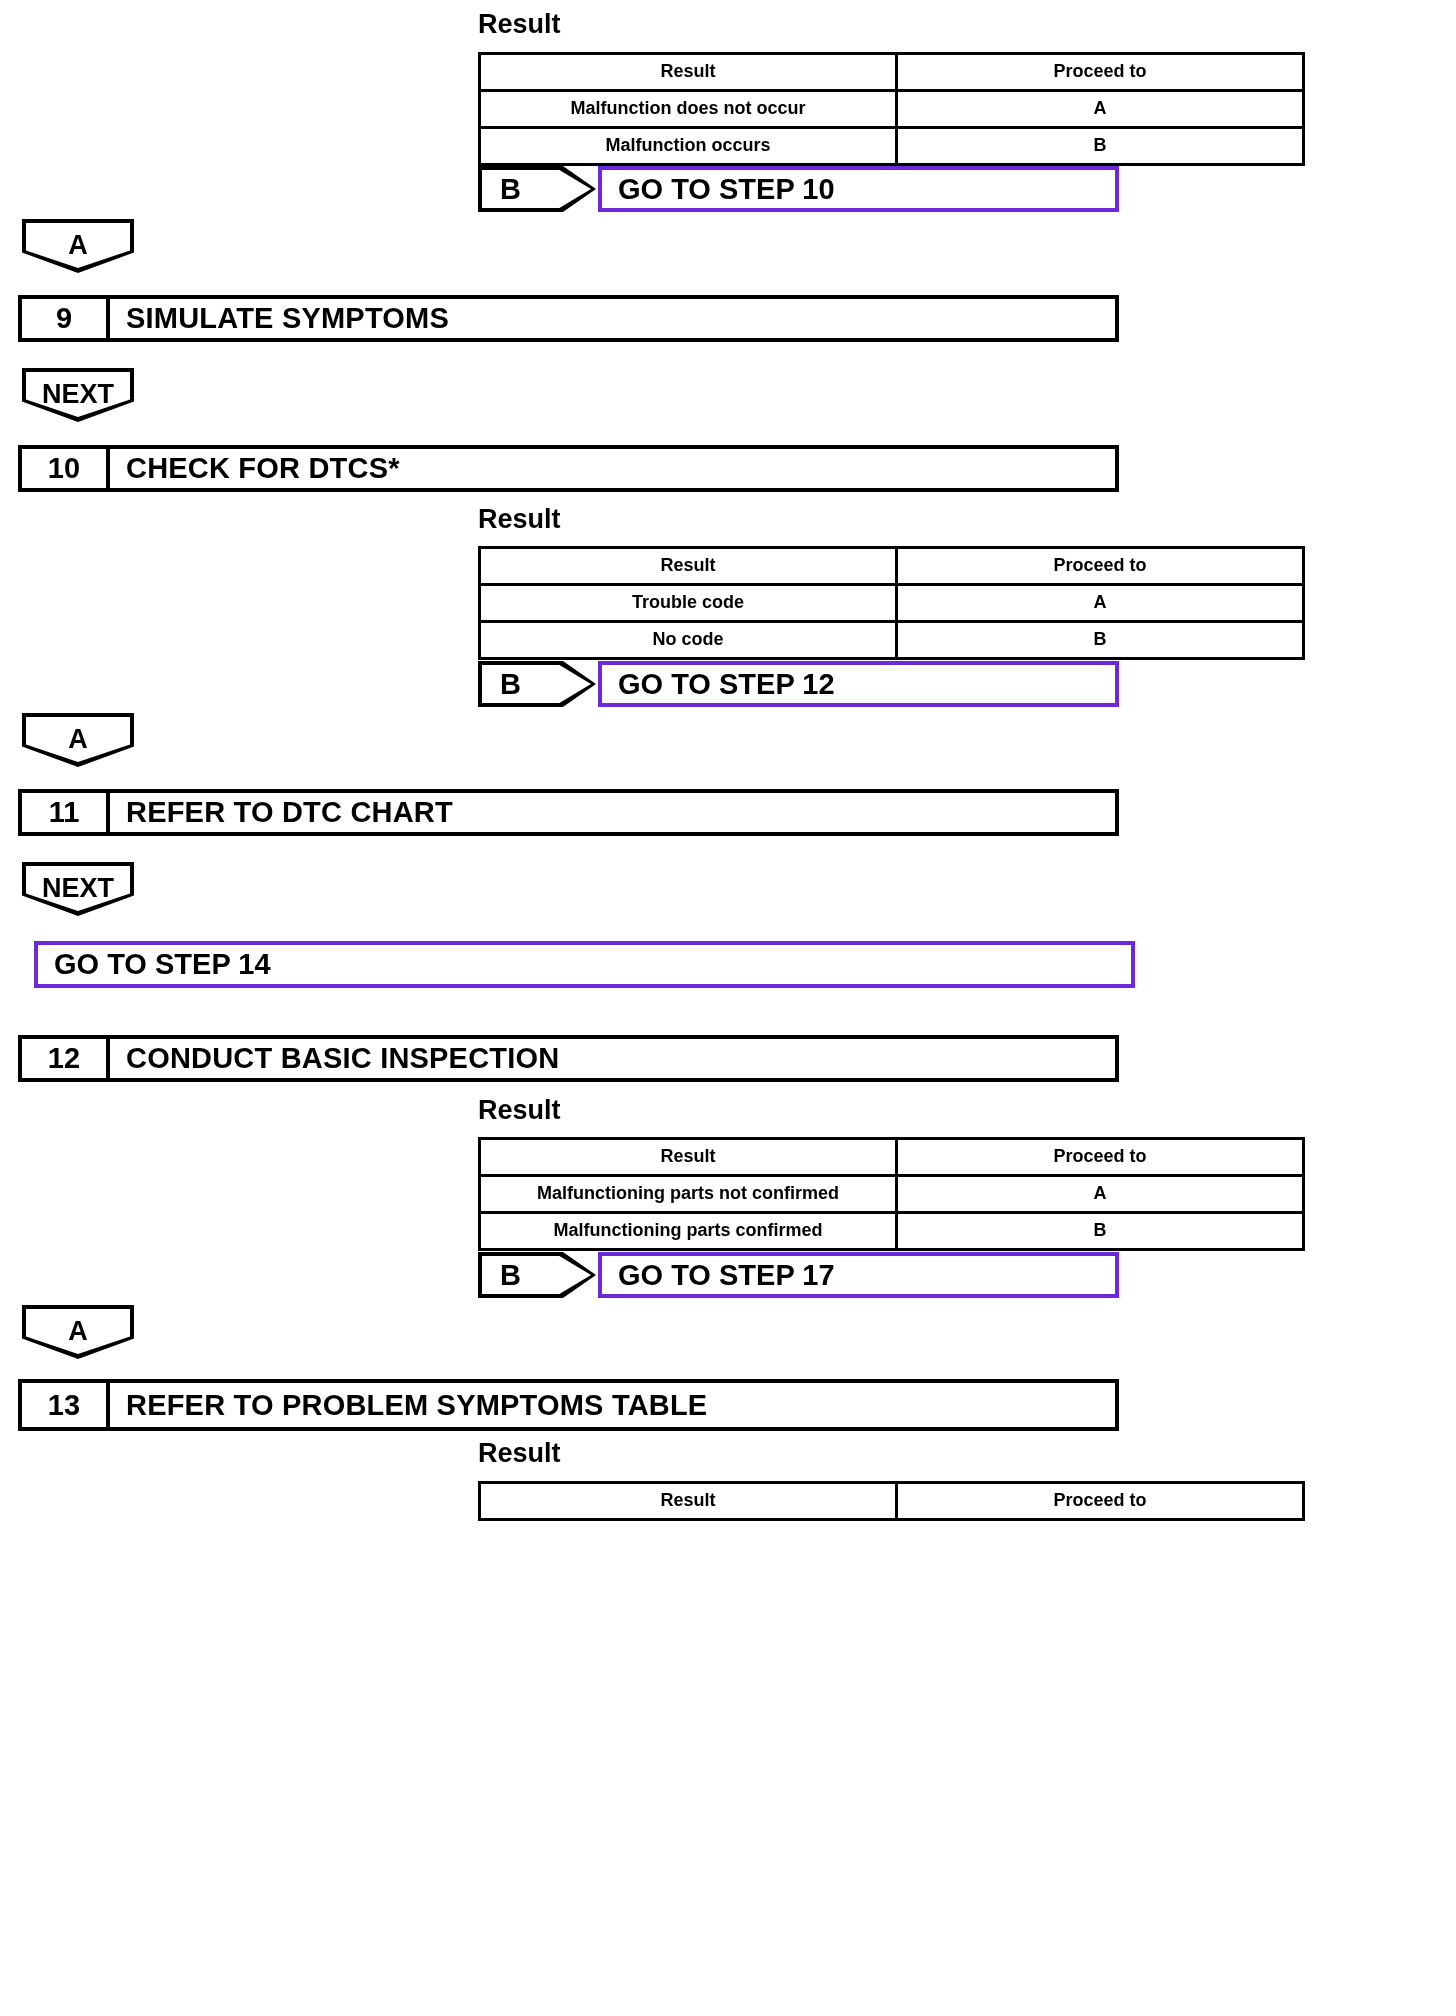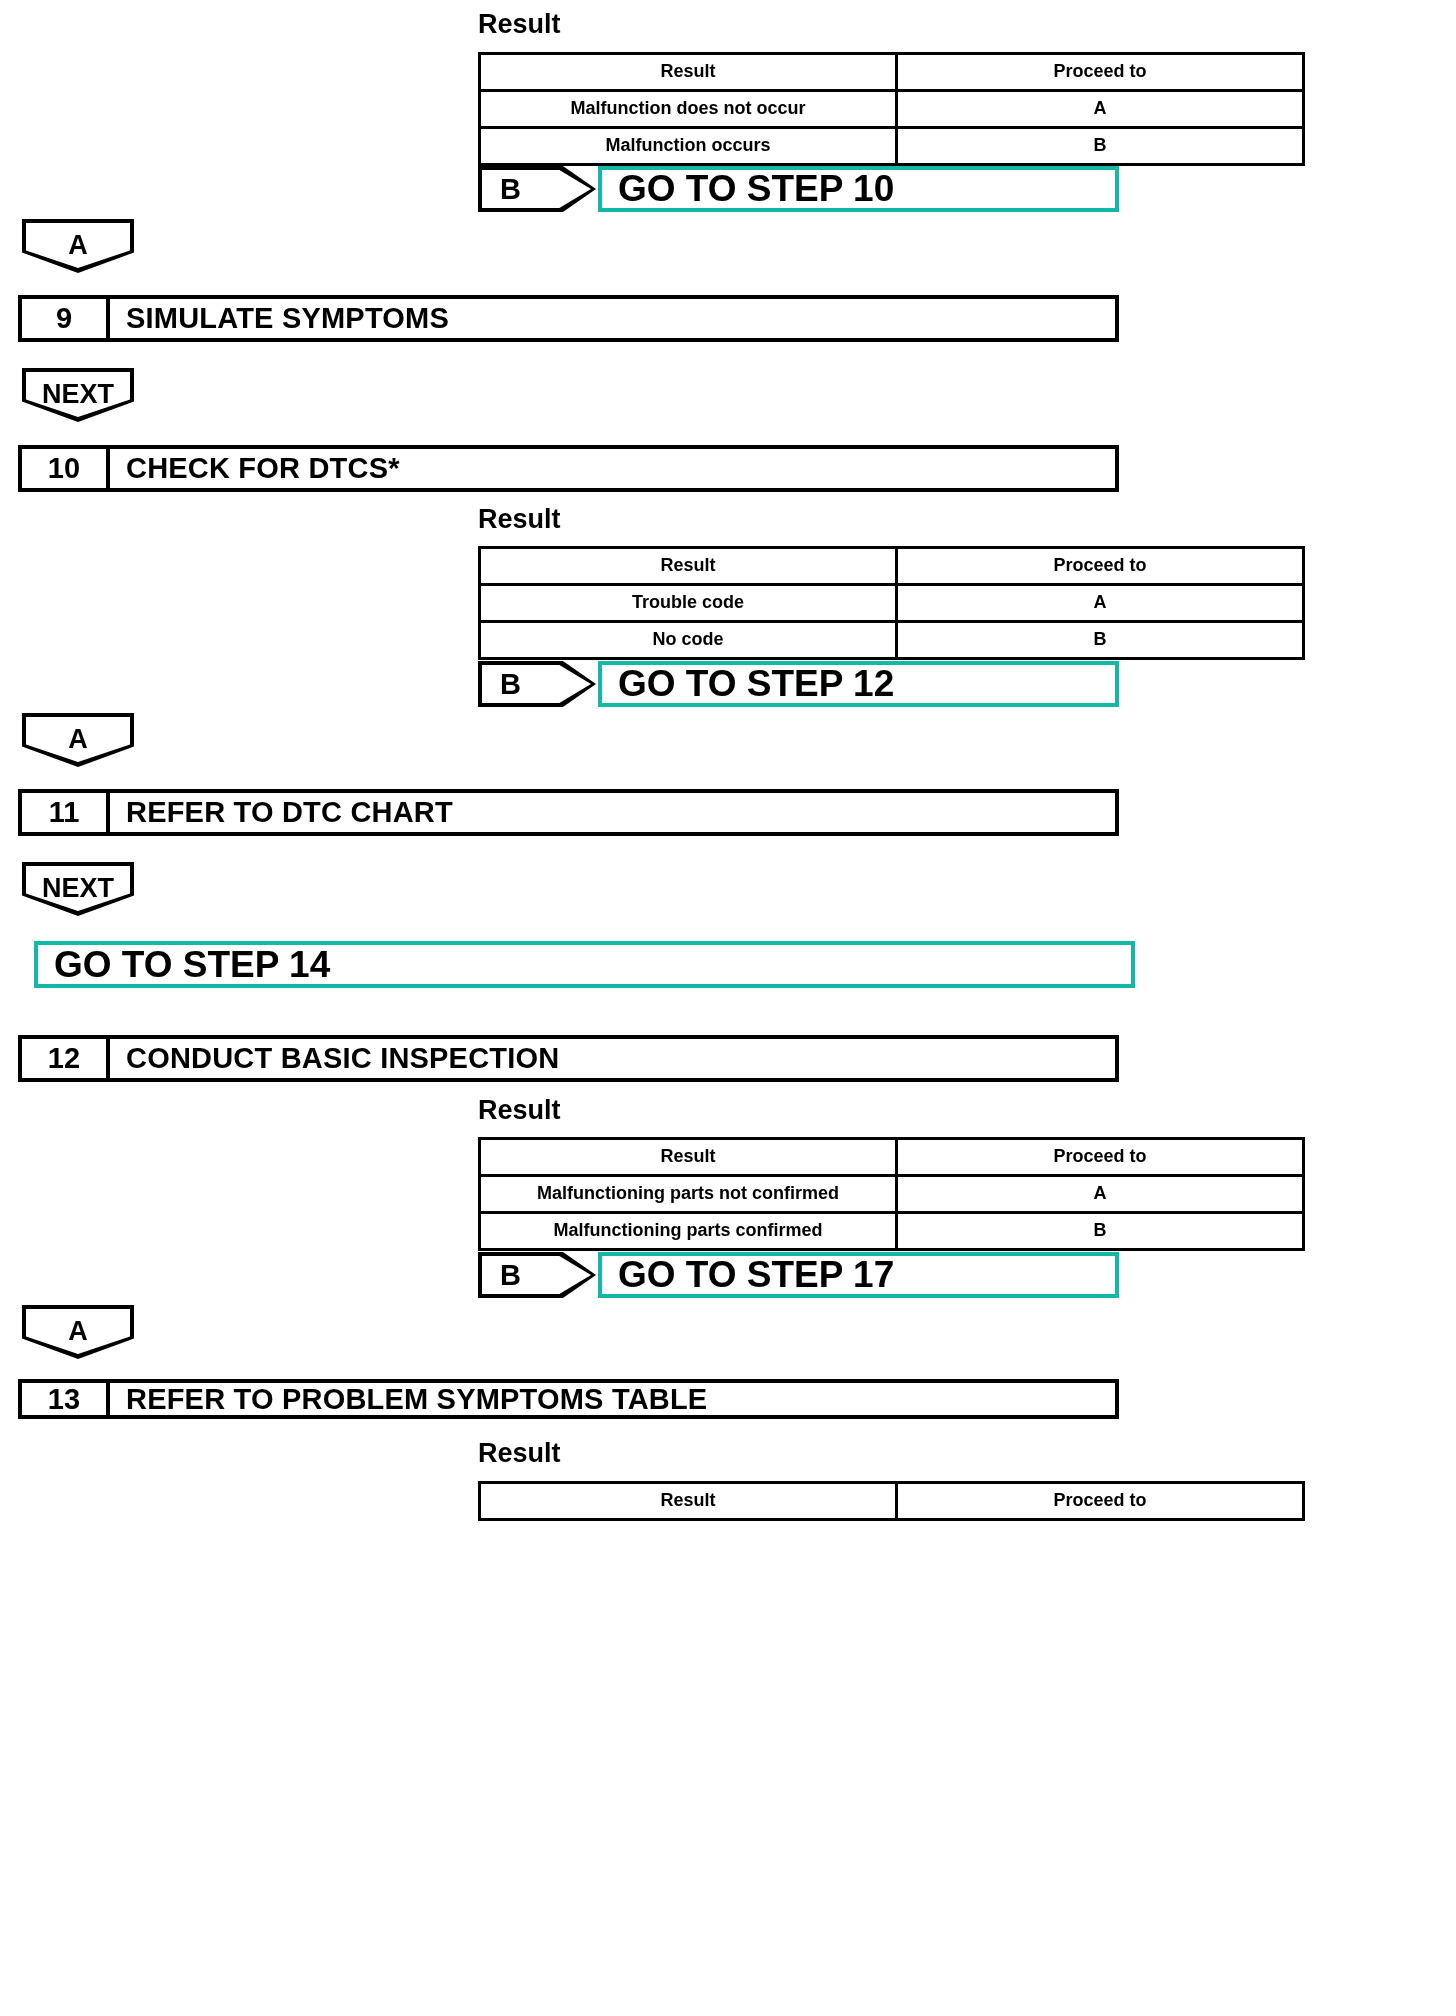--- a/index.html
+++ b/index.html
@@ -79,26 +79,26 @@
     padding-left: 16px;
     font-size: 29px;
     font-weight: bold;
     letter-spacing: 0.2px;
     white-space: nowrap;
   }
 
   
   .goto-bar {
     position: absolute;
-    border: 4px solid #14b8a6;
+    border: 4px solid #6d28d9;
     box-sizing: border-box;
     display: flex;
     align-items: center;
     padding-left: 16px;
-    font-size: 37px;
+    font-size: 29px;
     font-weight: bold;
     background: #fff;
     white-space: nowrap;
   }
 
   
   .connector {
     position: absolute;
     box-sizing: border-box;
     display: flex;
@@ -271,21 +271,21 @@
     <div class="inner"></div>
     <span class="lbl">B</span>
   </div>
   <div class="goto-bar" style="left:598px; top:1252px; width:521px; height:46px;">GO TO STEP 17</div>
 
   <div class="connector" style="left:22px; top:1305px; width:112px; height:54px;">
     <div class="inner"></div>
     <span class="lbl">A</span>
   </div>
 
-  <div class="step-box" style="left:18px; top:1379px; width:1101px; height:40px;">
+  <div class="step-box" style="left:18px; top:1379px; width:1101px; height:52px;">
     <div class="step-num">13</div>
     <div class="step-title">REFER TO PROBLEM SYMPTOMS TABLE</div>
   </div>
 
   <div class="result-label" style="left:478px; top:1440px;">Result</div>
 
   <table class="result-table" style="left:478px; top:1481px; width:640px;">
     <tbody>
         <tr class="hdr">
       <td class="col-result">Result</td>

